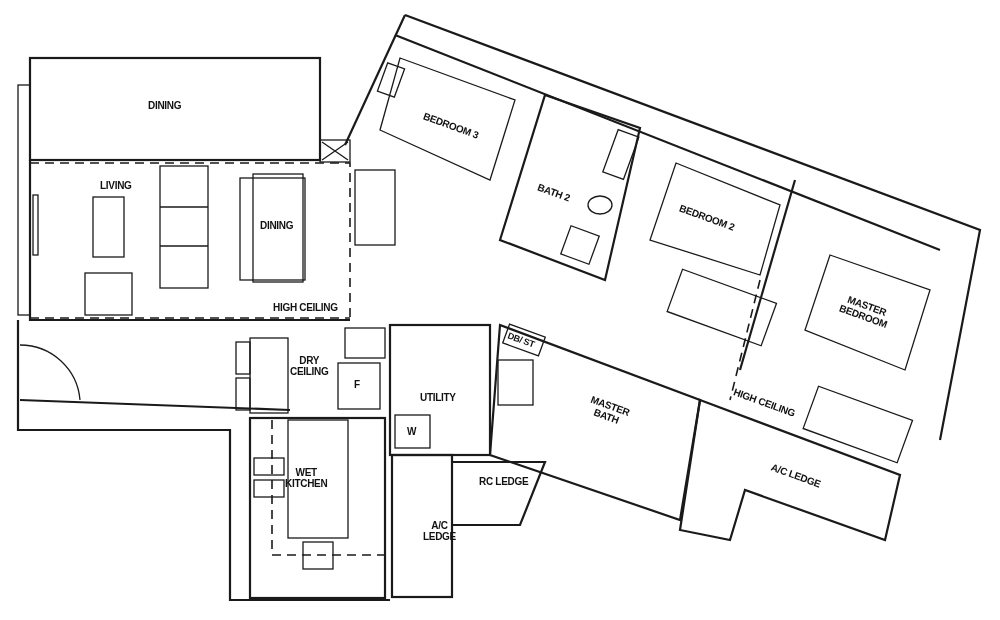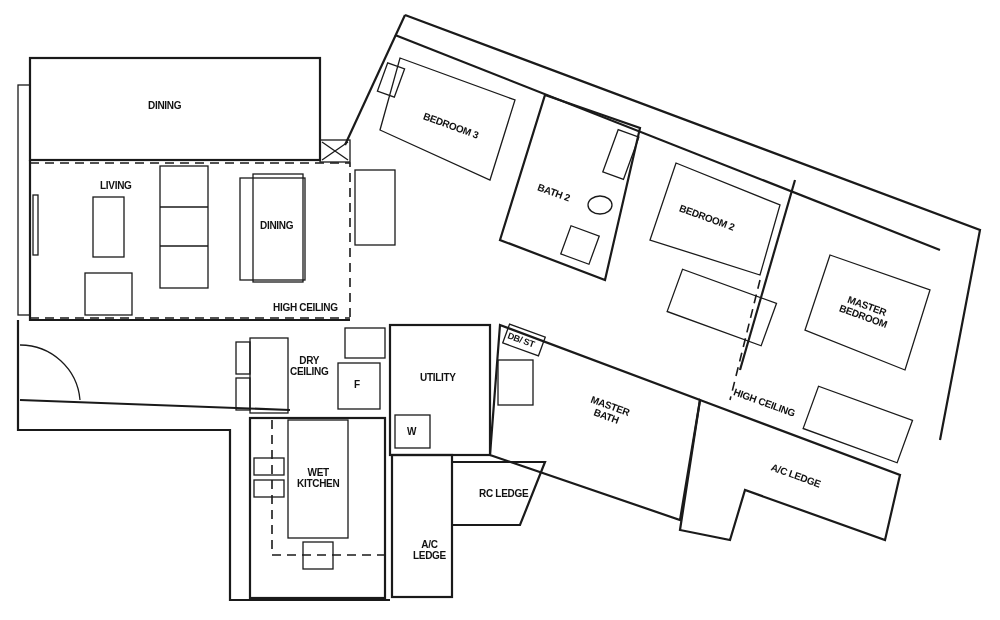--- a/index.html
+++ b/index.html
@@ -93,23 +93,23 @@
 <div class="lbl" style="left:273px;top:302px;">HIGH CEILING</div>
 <div class="lbl" style="left:422px;top:120px;transform:rotate(20deg);">BEDROOM 3</div>
 <div class="lbl" style="left:537px;top:187px;transform:rotate(20deg);">BATH 2</div>
 <div class="lbl" style="left:678px;top:212px;transform:rotate(20deg);">BEDROOM 2</div>
 <div class="lbl" style="left:840px;top:300px;transform:rotate(20deg);">MASTER
 BEDROOM</div>
 <div class="lbl" style="left:732px;top:397px;transform:rotate(20deg);">HIGH CEILING</div>
 <div class="lbl" style="left:290px;top:355px;">DRY
 CEILING</div>
 <div class="lbl" style="left:354px;top:379px;">F</div>
-<div class="lbl" style="left:420px;top:372px;">UTILITY</div>
+<div class="lbl" style="left:420px;top:392px;">UTILITY</div>
 <div class="lbl" style="left:407px;top:426px;">W</div>
-<div class="lbl" style="left:297px;top:467px;">WET
+<div class="lbl" style="left:285px;top:467px;">WET
 KITCHEN</div>
 <div class="lbl" style="left:507px;top:335px;transform:rotate(20deg);font-size:9px;">DB/ ST</div>
 <div class="lbl" style="left:588px;top:400px;transform:rotate(20deg);">MASTER
 BATH</div>
-<div class="lbl" style="left:470px;top:488px;padding-left:9px;">RC LEDGE</div>
-<div class="lbl" style="left:413px;top:520px;margin-top:19px;">A/C
+<div class="lbl" style="left:470px;top:476px;padding-left:9px;">RC LEDGE</div>
+<div class="lbl" style="left:423px;top:520px;">A/C
 LEDGE</div>
 <div class="lbl" style="left:770px;top:470px;transform:rotate(20deg);">A/C LEDGE</div>
 
 </body></html>

